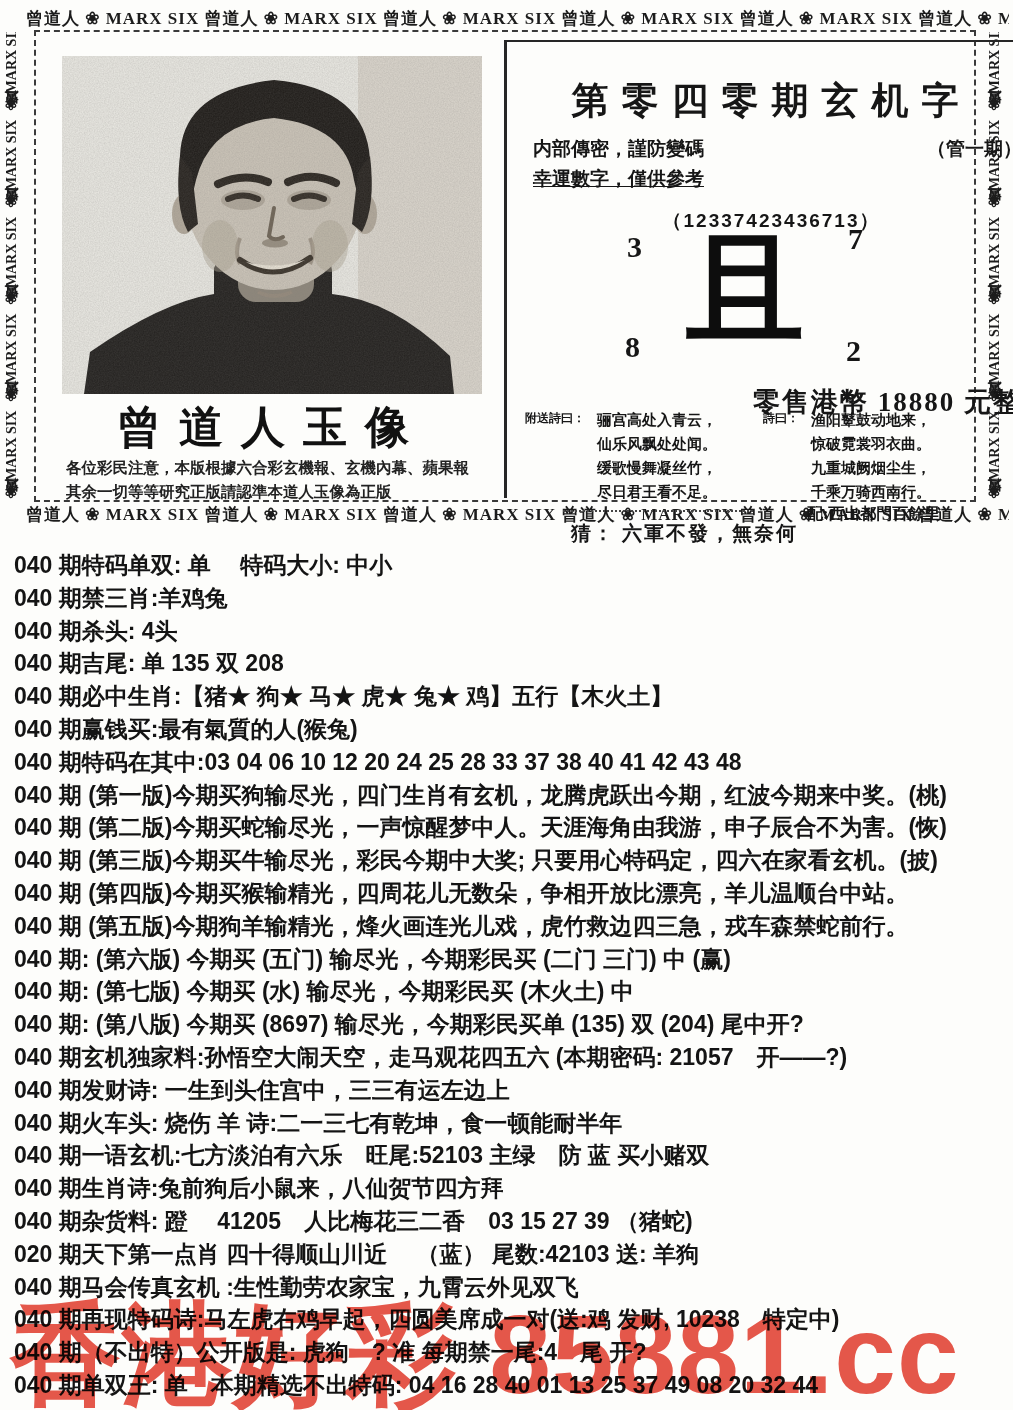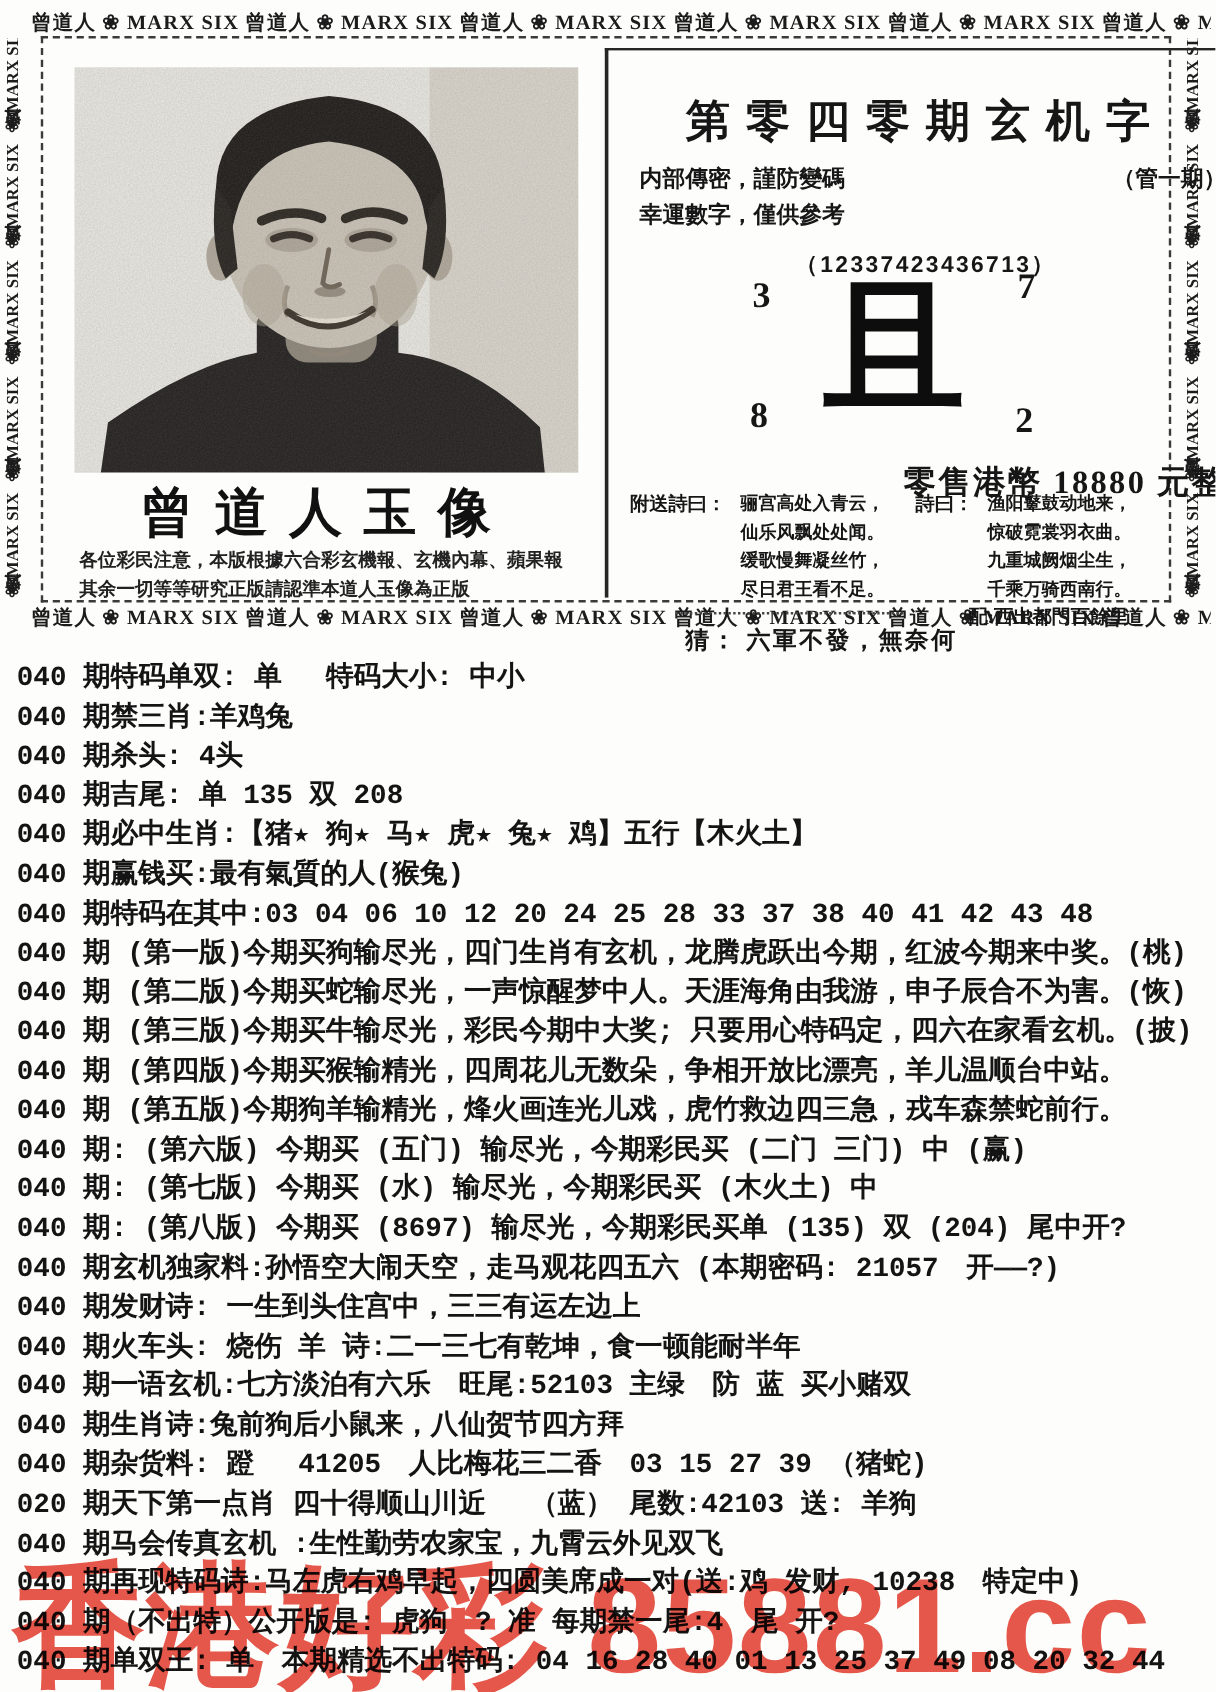--- a/index.html
+++ b/index.html
@@ -67,46 +67,46 @@
     top: 34px; left: 0; width: 100%; text-align: center;
     font-family: "Liberation Serif", serif;
     font-weight: bold; font-size: 37px; letter-spacing: 13px;
     white-space: nowrap;
   }
   .p-row1 {
     top: 94px; left: 26px; right: 14px;
     display: flex; justify-content: space-between;
     font-family: "Liberation Serif", serif; font-weight: bold; font-size: 19px;
   }
-  .p-lucky { top: 124px; left: 26px; font-family:"Liberation Serif",serif; font-weight:bold; font-size:19px; }
+  .p-lucky { top: 124px; left: 26px; font-family:"Liberation Serif",serif; font-weight:bold; font-size:19px;text-decoration:underline; }
   .p-phone { top: 147px; left: 8px;  font-family:"Liberation Serif",serif; font-weight:bold; font-size:17px; white-space:nowrap; }
   .p-code  { top: 166px; left: 0; width: 100%; text-align:center; font-weight:bold; font-size:19px; letter-spacing:2px; }
   .glyphs  { top: 188px; left: 118px; width: 240px; height: 130px; }
   .glyphs span { position: absolute; font-family:"Liberation Serif",serif; font-weight:bold; font-size:30px; }
   .g-tl { left: 2px;  top: 0; }
   .g-tr { right: 2px; top: -8px; }
   .g-bl { left: 0;  bottom: -4px; }
   .g-br { right: 4px; bottom: -8px; }
   .g-char {
     position:absolute; left: 0; top: -6px; width: 100%; text-align:center;
     font-family: "DejaVu Serif", serif; font-weight: bold; font-size: 118px; line-height: 130px;
     color:#0d0d0d;
   }
   .p-price { top: 330px; right: 14px; font-family:Liberation Serif, serif; font-weight:bold; font-size:27px; letter-spacing:2px;margin-top:12px; }
   .poems { top: 366px; left: 18px; right: 6px; display:flex; }
   .poem-group { display:flex; }
-  .poem-label { font-family:"Liberation Serif",serif; font-weight:bold; font-size:16px; padding-top:2px; white-space:nowrap; }
+  .poem-label { font-family:"Liberation Serif",serif; font-weight:bold; font-size:12px; padding-top:2px; white-space:nowrap; }
   .poem-col div { font-family:"Liberation Serif",serif; font-weight:bold; font-size:15px; line-height:24px; white-space:nowrap;padding-left:12px; }
   .poem-left { width: 238px; }
   .p-match { top: 462px; left: 300px; font-family:"Liberation Serif",serif; font-weight:bold; font-size:16px; white-space:nowrap; }
   .p-dots  { top: 468px; left: 56px; width: 190px; border-bottom: 2px dotted #444; }
   .p-guess { top: 478px; left: 64px; font-family:"Liberation Serif",serif; font-weight:bold; font-size:20px; letter-spacing:2px; white-space:nowrap; }
 
   
-  .lines { position: absolute; left: 14px; top: 549px; width: 996px; font-family: Liberation Mono, monospace; }
+  .lines { position: absolute; left: 14px; top: 549px; width: 996px; }
   .line {
     height: 32.8px; line-height: 32.8px;
     font-size: 23px; font-weight: 700; color: #141414;
     white-space: nowrap; overflow: hidden;
   }
 
   
   .watermark {
     position: absolute; left: 10px; top: 1280px;
     font-size: 112px; font-weight: 800;

